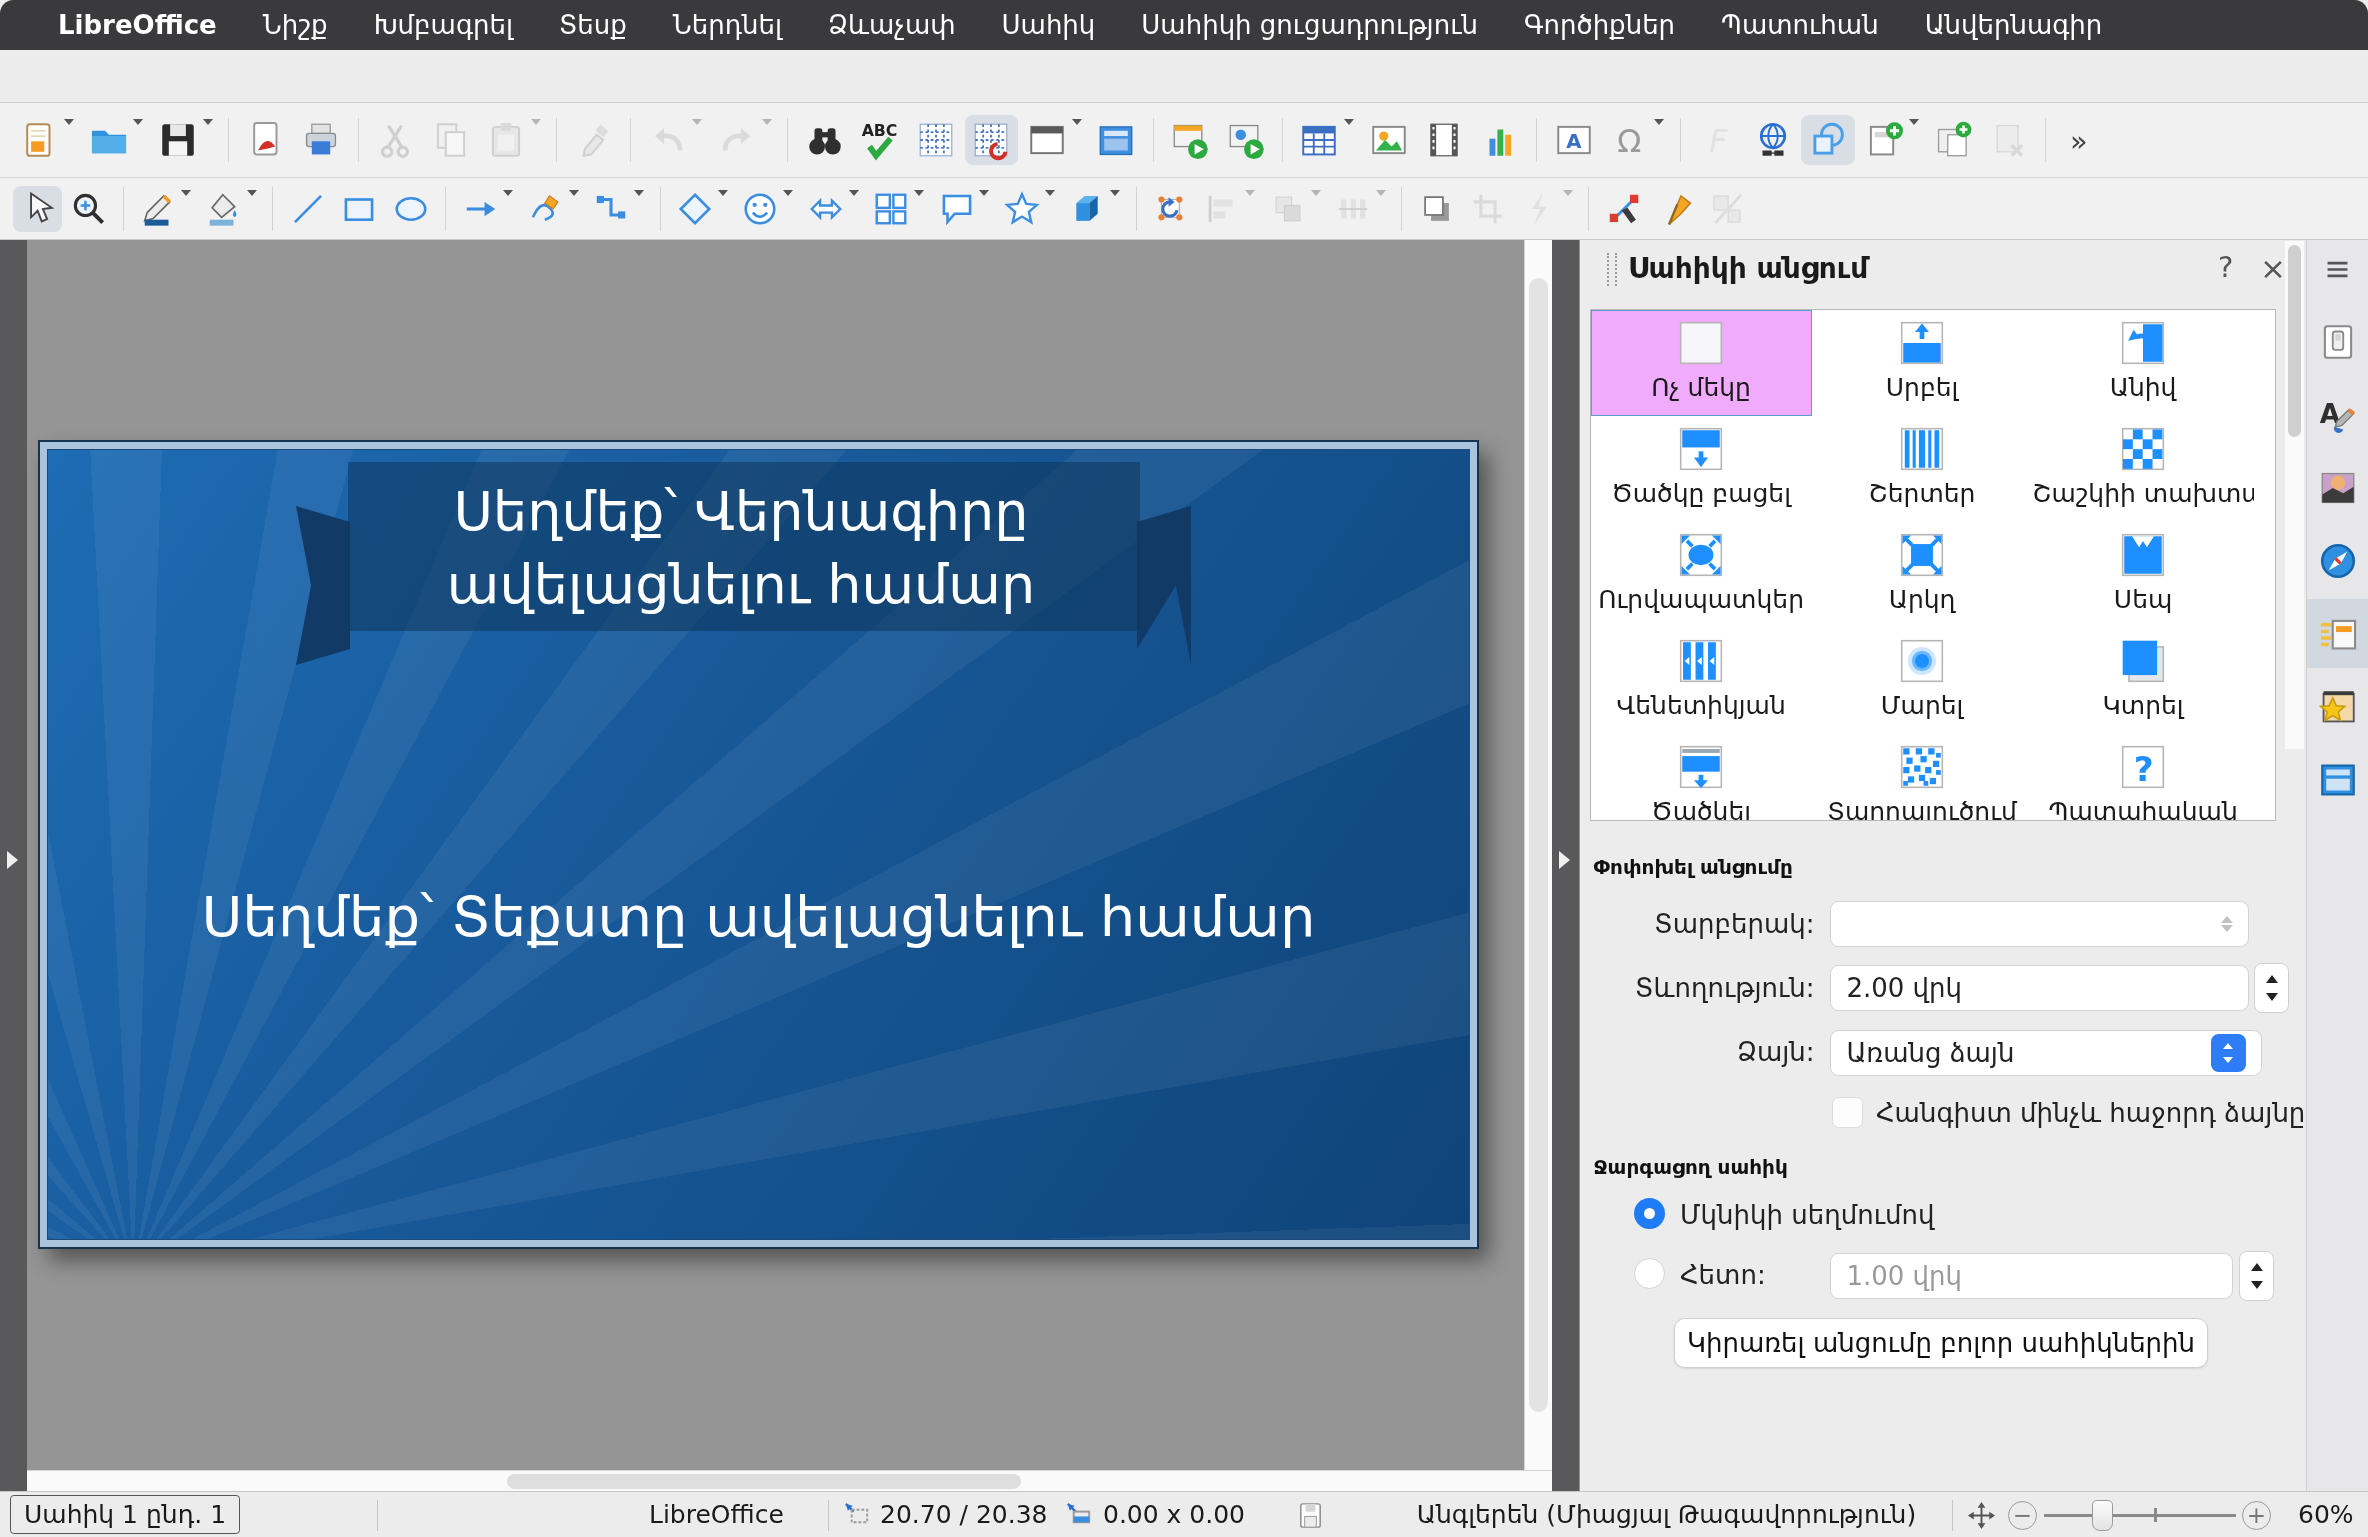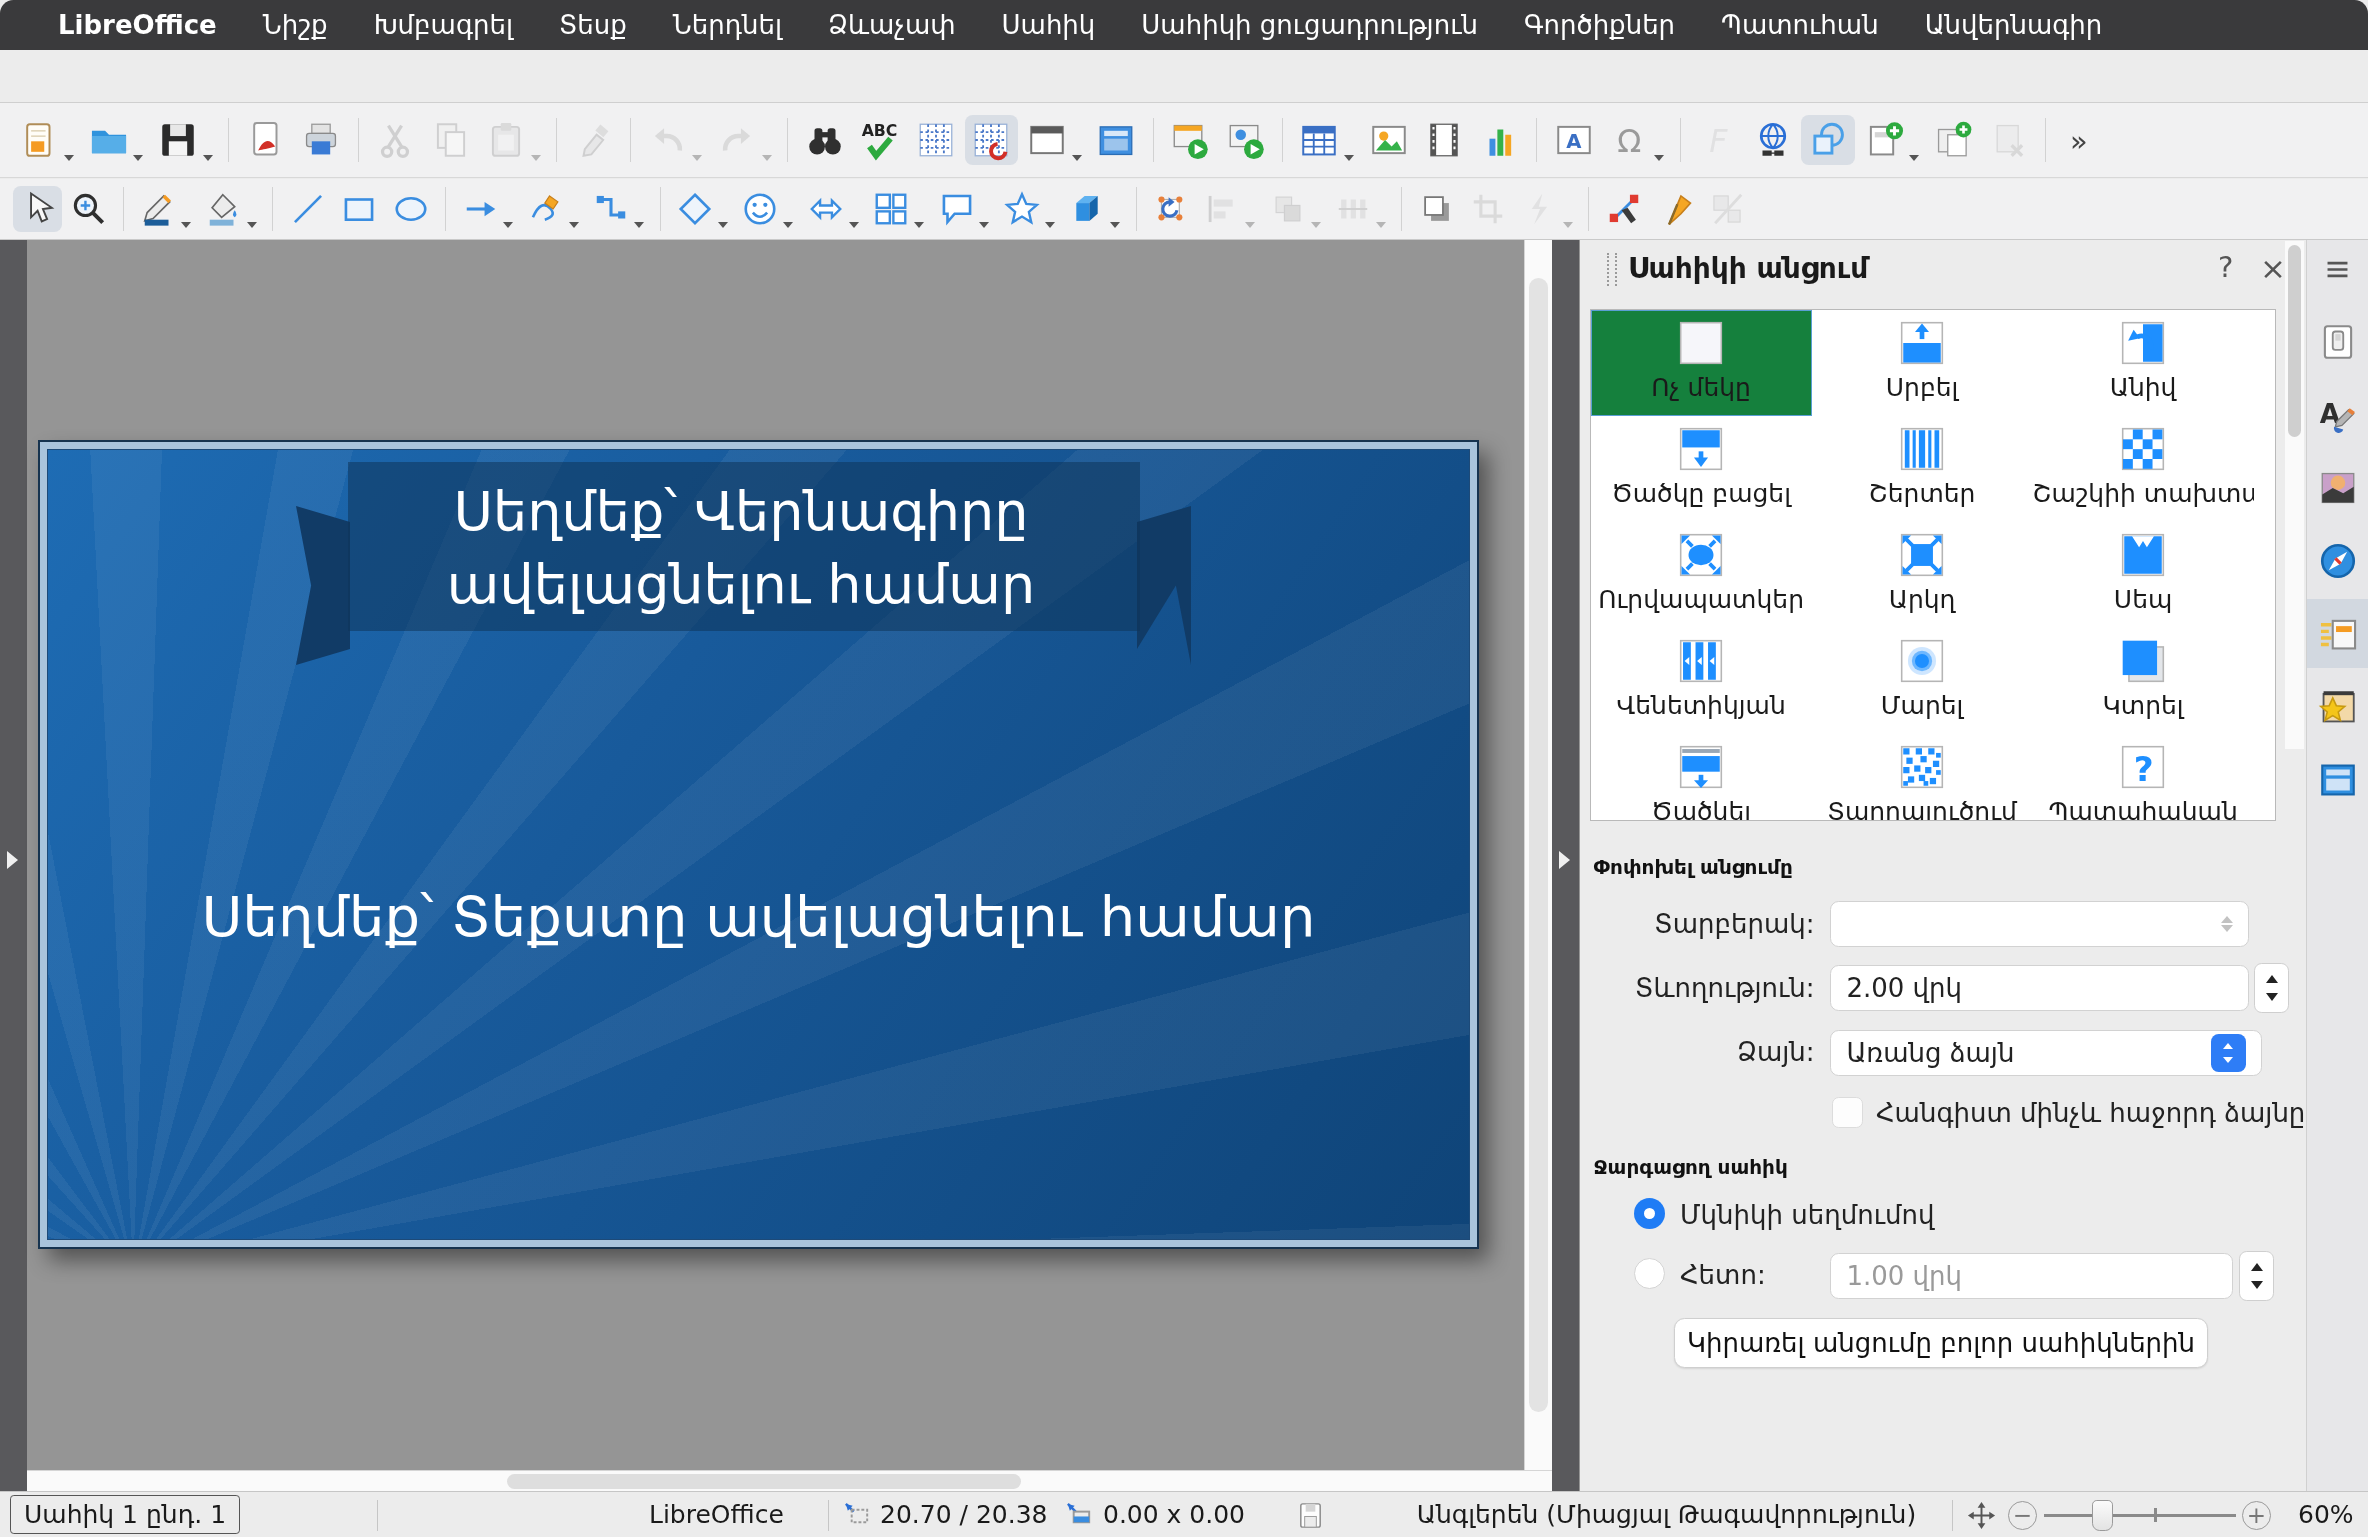--- a/index.html
+++ b/index.html
@@ -21,21 +21,21 @@
   #tl-min{left:60px;background:#febc2e;}
   #tl-zoom{left:98px;background:#28c840;}
   #win-title{position:absolute;left:0;top:61px;width:2368px;text-align:center;
              font-size:27px;font-weight:bold;color:#3c3c3c;}
 
   
   #toolbar1{position:absolute;left:0;top:103px;width:2368px;height:75px;background:#f1f1f2;
             border-bottom:1px solid #d8d8d8;display:flex;align-items:center;padding-left:11.5px;box-sizing:border-box;}
   #toolbar2{position:absolute;left:0;top:179px;width:2368px;height:61px;background:#f1f1f2;
             border-bottom:1px solid #c9c9c9;display:flex;align-items:center;padding-left:11.5px;box-sizing:border-box;}
-  .tb-btn{display:flex;align-items:flex-end;padding:3.8px 5.8px;border-radius:7.7px;margin:0 1px;}
+  .tb-btn{display:flex;align-items:flex-start;padding:3.8px 5.8px;border-radius:7.7px;margin:0 1px;}
   .tb-btn.active{background:#d9dee5;}
   .tb-btn.disabled{opacity:.38;filter:grayscale(1);}
   .tb-ico{display:block;width:42px;height:42px;}
   #toolbar2 .tb-ico{width:38px;height:38px;}
   .tb-ico svg{width:100%;height:100%;display:block;}
   .dd{display:none;margin-left:3.8px;width:0;height:0;border-left:5.8px solid transparent;
       border-right:5.8px solid transparent;border-top:6.7px solid #555;}
   .tb-btn.dropdown .dd{display:block;}
   .tb-sep{width:1px;height:44px;background:#d2d2d2;margin:0 8.6px;}
 
@@ -78,21 +78,21 @@
   #panel-help{left:623px;}
   #panel-close{left:665px;font-size:31px;}
 
   #tlist{position:absolute;left:9.6px;top:69px;width:686px;height:512px;background:#fff;
          border:1px solid #b9b9b9;overflow:hidden;box-sizing:border-box;}
   .tr-item{position:relative;width:221px;height:106px;float:left;text-align:center;}
   .tr-item .tr-ico{margin:7.7px auto 0;width:50px;height:50px;}
   .tr-ico svg{width:100%;height:100%;}
   .t-frame{fill:#fff;stroke:#b5b5b5;stroke-width:1;}
   .tr-label{margin-top:5.8px;font-size:25px;color:#1a1a1a;white-space:nowrap;overflow:hidden;}
-  .tr-item.selected{outline:1px solid #5a9fd4;outline-offset:-1.9px;background:#15803d;box-shadow:inset 0 0 0 1px #9ec4e2;}
+  .tr-item.selected{outline:1px solid #5a9fd4;outline-offset:-1.9px;background:#f0abfc;box-shadow:inset 0 0 0 1px #9ec4e2;}
   #tlist-scroll{position:absolute;right:1px;top:1px;width:19px;height:508px;background:#fafafa;}
   #tlist-scroll .thumb{position:absolute;left:2.9px;top:3.8px;width:13.4px;height:192px;background:#cfcfcf;border-radius:6.7px;}
 
   .sec-head{position:absolute;left:13.4px;font-size:20px;font-weight:bold;color:#111;}
   .fld-label{position:absolute;width:223px;text-align:right;font-size:26px;color:#222;}
   .combo{position:absolute;left:250px;width:419px;height:46px;background:#fff;border:1px solid #d2d2d2;
          border-radius:8.6px;font-size:26px;display:flex;align-items:center;padding:0 15.4px;box-sizing:border-box;}
   .combo .chev{margin-left:auto;display:flex;flex-direction:column;gap:2.9px;}
   .chev i{display:block;width:0;height:0;border-left:6.7px solid transparent;border-right:6.7px solid transparent;}
   .chev .u{border-bottom:7.7px solid #c2c2c2;}

